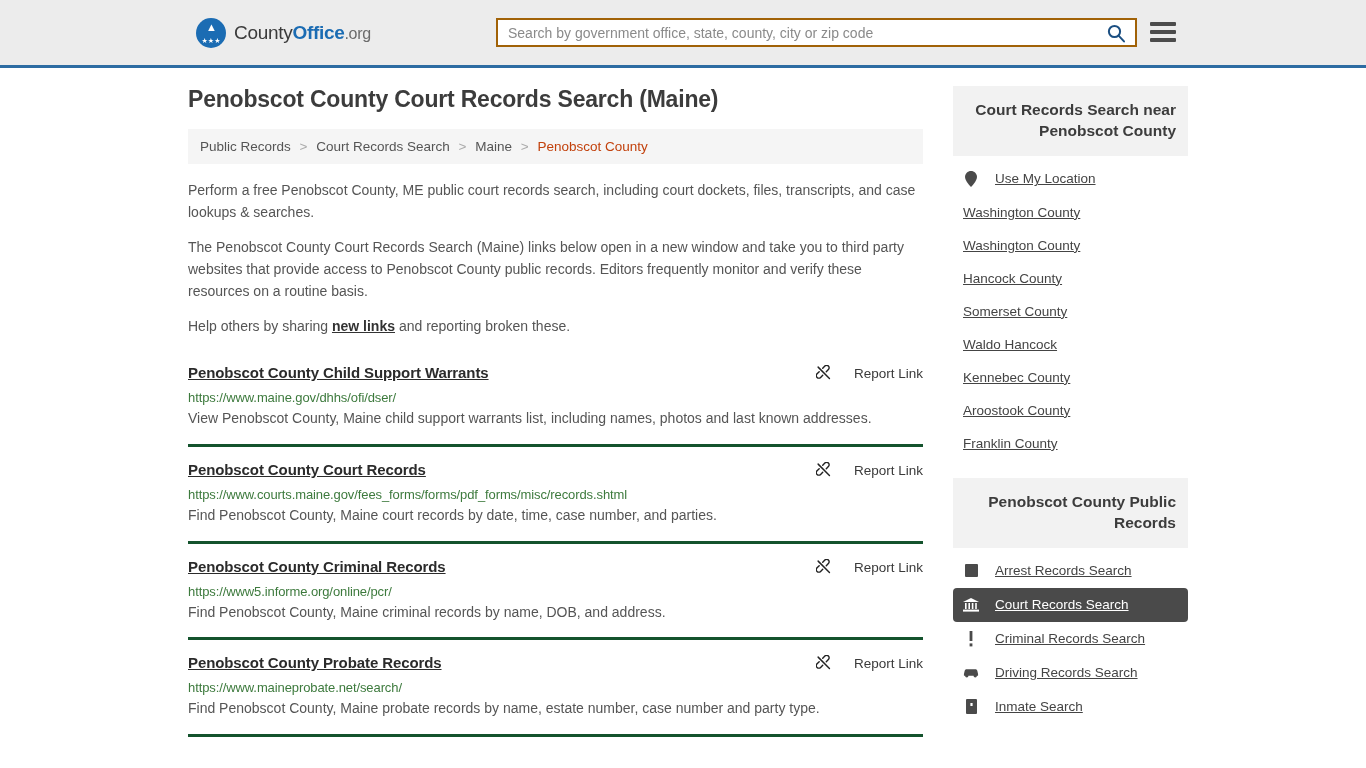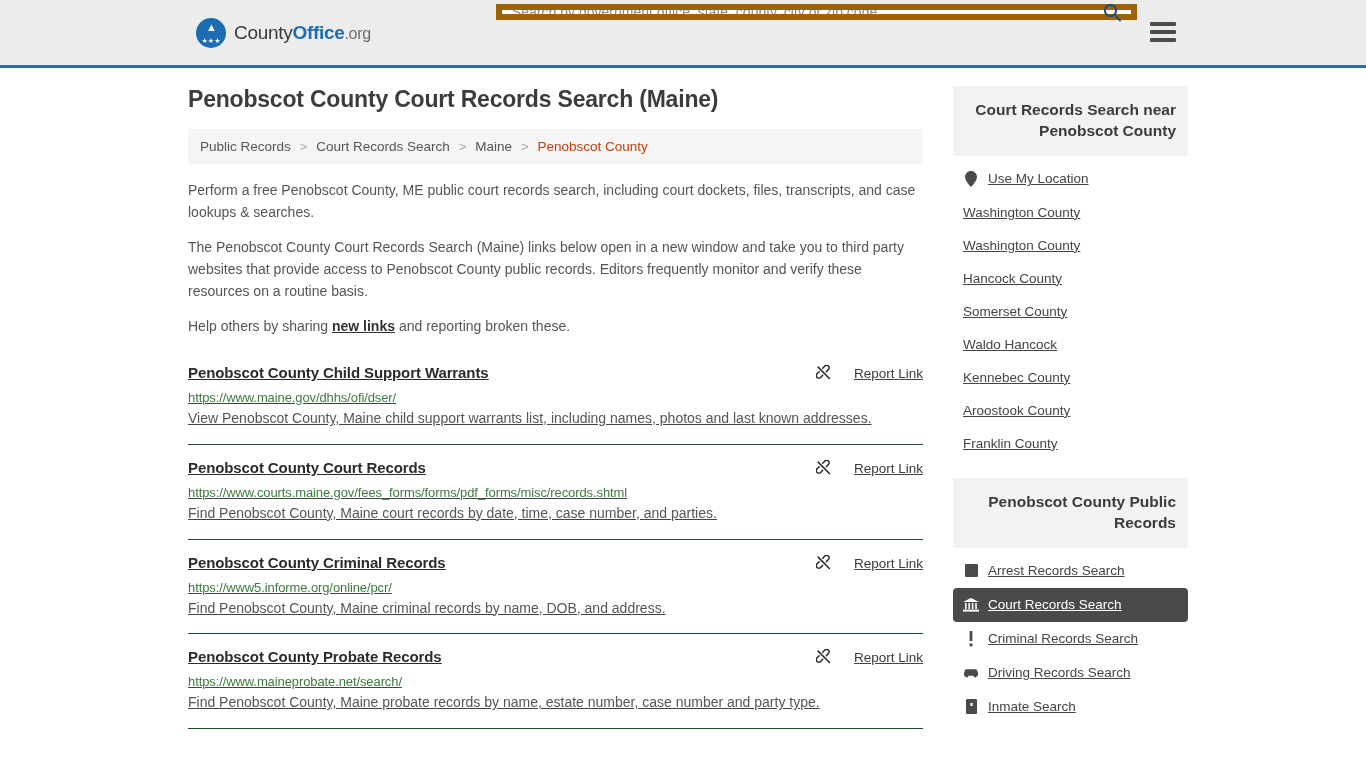--- a/index.html
+++ b/index.html
@@ -61,25 +61,25 @@
     letter-spacing: -0.3px;
     white-space: nowrap;
   }
   .bt-county { color: #3b3b3b; }
   .bt-office { color: #1b6cb3; font-weight: bold; }
   .bt-org    { color: #6b6b6b; font-size: 16px; }
 
   .search-wrap {
     position: absolute;
     left: 496px;
-    top: 4px;
+    top: 18px;
     width: 641px;
-    height: 16px;
+    height: 29px;
     background: #ffffff;
-    border: 6px solid #a16207;
+    border: 2px solid #a16207;
     display: flex;
     align-items: center;
   }
   .search-input {
     flex: 1 1 auto;
     border: none;
     outline: none;
     background: transparent;
     font-family: "Liberation Sans", sans-serif;
     font-size: 14px;
@@ -157,23 +157,22 @@
   .intro a {
     color: #333333;
     text-decoration: underline;
     font-weight: bold;
     cursor: pointer;
   }
 
   
   .result {
     padding: 14px 0 14px 0;
-    border-bottom: 1px solid #14532d;
+    border-bottom: 3px solid #14532d;
     position: relative;
-    text-decoration: underline;
   }
   .result:first-of-type { padding-top: 12px; }
   .result-head {
     display: flex;
     justify-content: space-between;
     align-items: flex-start;
   }
   .result-title {
     font-size: 15px;
     font-weight: bold;
@@ -215,21 +214,21 @@
     padding: 14px 12px;
     font-size: 15.5px;
     font-weight: bold;
     color: #3c3c3c;
     line-height: 1.35;
   }
   .side-list { padding: 6px 0 0 0; }
   .side-item {
     display: flex;
     align-items: center;
-    gap: 9px;
+    gap: 16px;
     padding: 9px 10px;
     border-radius: 4px;
     cursor: pointer;
   }
   .side-item .label {
     font-size: 13.5px;
     color: #444444;
     text-decoration: underline;
   }
   .side-item.active { background: #4a4a4a; }

